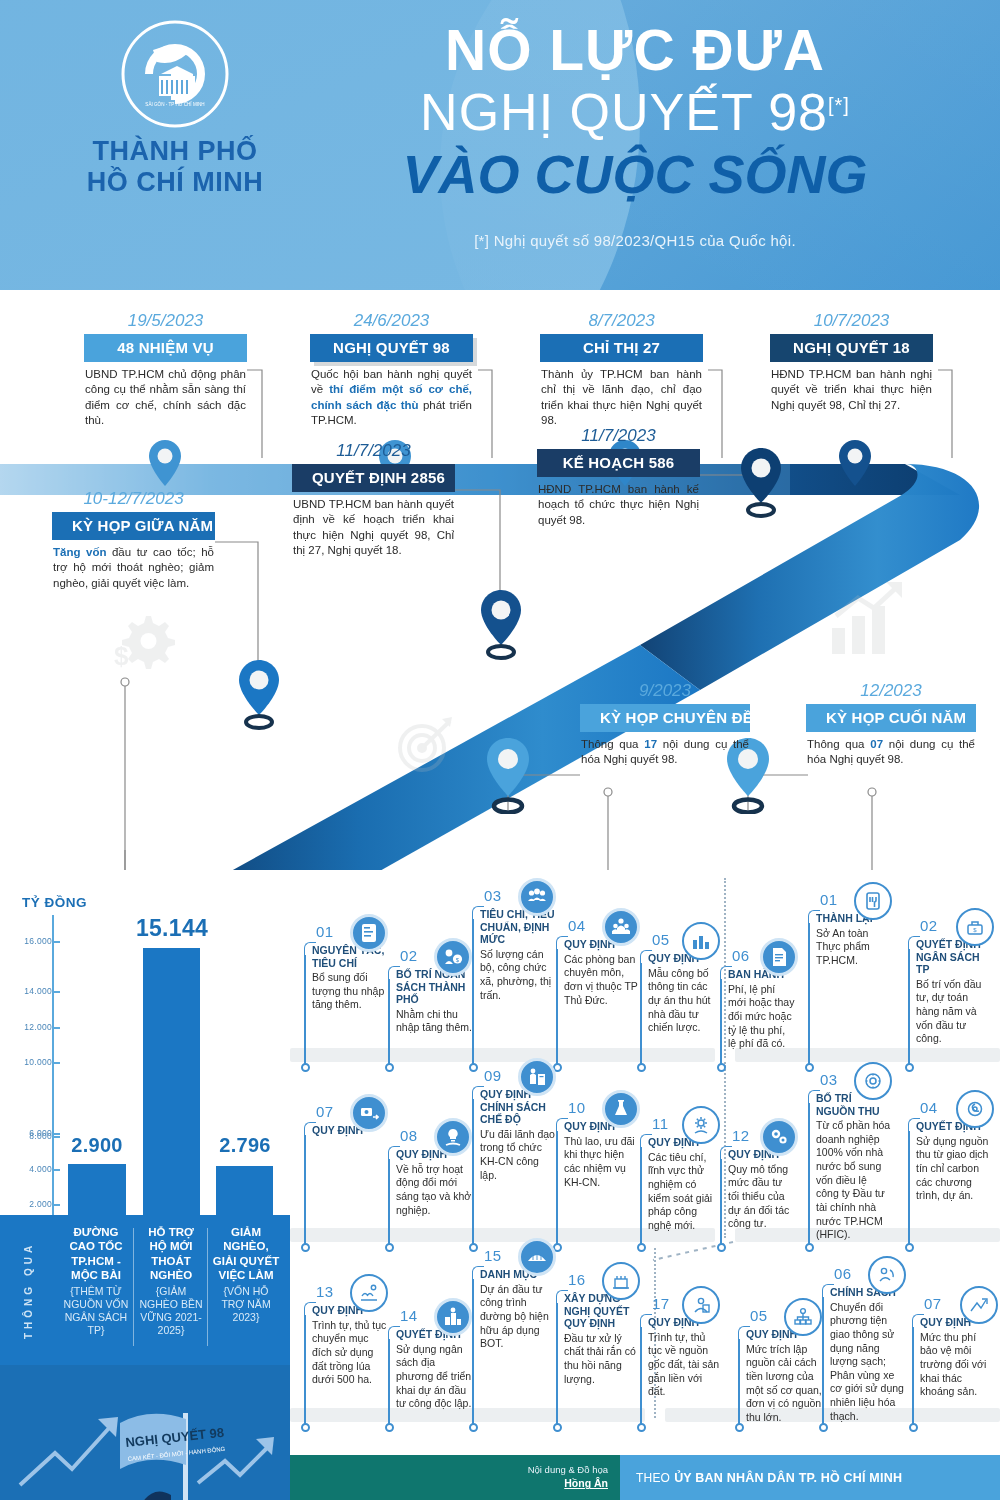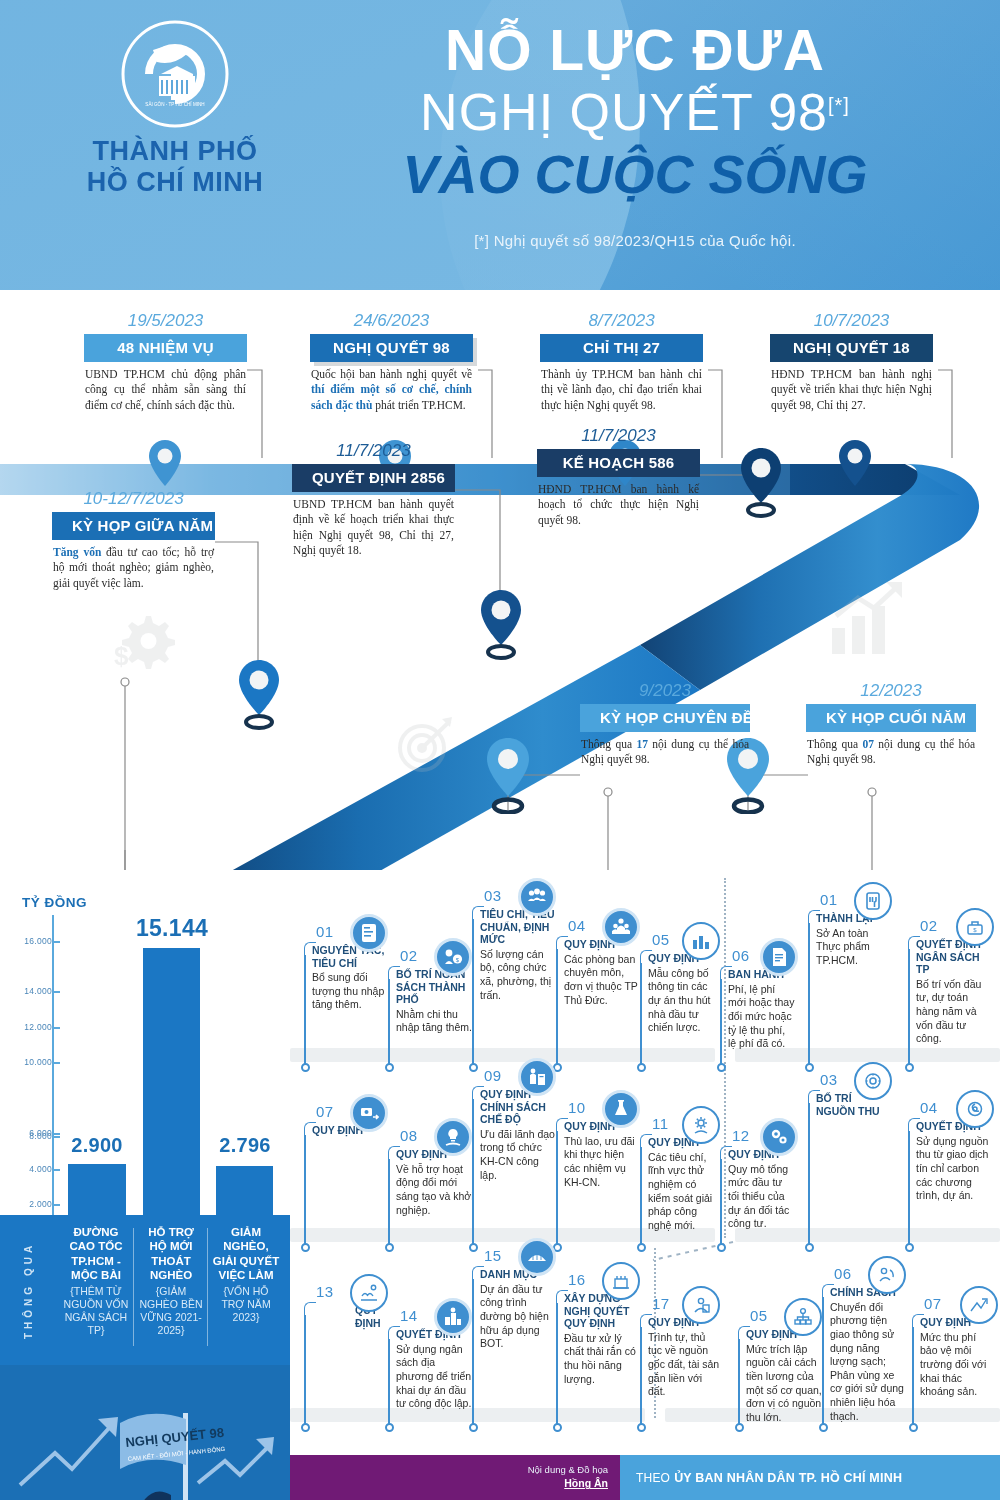--- a/index.html
+++ b/index.html
@@ -82,21 +82,21 @@
     color:#ffffff; font-weight:bold; font-size:15px; text-align:center;
     padding:5px 20px 6px; letter-spacing:0.2px; white-space:nowrap;
   }
   .tl-badge.lt { background:#4aa3dc; }
   .tl-badge.md { background:#1b6fb5; }
   .tl-badge.dk { background:#16456f; }
   .tl-badge.dk2 { background:#1a3d66; }
   .tl-badge.shadow { box-shadow:4px 4px 0 rgba(180,185,190,0.55); }
   .tl-body {
     font-size:11.5px; color:#2b2b2b; line-height:1.35; text-align:justify;
-    margin-top:5px; padding:0 1px;font-family:Liberation Serif, serif;
+    margin-top:5px; padding:0 1px;
   }
   .tl-body b { color:#1b6fb5; }
 
   
   .pin { position:absolute; }
 
   
   .deco { position:absolute; opacity:0.22; }
 
   
@@ -191,21 +191,21 @@
   .item .dsc {
     font-size:10.5px; color:#2e2e2e; line-height:1.3; padding-left:8px; padding-top:2px;
   }
 
   
   .footer {
     position:absolute; left:290px; top:1455px; width:710px; height:45px;
     display:flex;
   }
   .f-left {
-    flex:1; background:#701a75; color:#e9f2fa; position:relative;
+    flex:1; background:#0f766e; color:#e9f2fa; position:relative;
   }
   .f-left .fl-in {
     position:absolute; right:12px; top:8px; text-align:right; font-size:9.5px; line-height:1.4;
   }
   .f-left .fl-in b { font-size:10.5px; color:#ffffff;text-decoration:underline; }
   .f-right {
     width:380px; background:#4aa3dc; color:#ffffff;
     display:flex; align-items:center; padding-left:16px;
     font-size:12px; letter-spacing:0.2px;
   }
@@ -812,54 +812,56 @@
     <div class="icon-badge outline" style="left:46px;">
         <svg width="20" height="20" viewBox="0 0 20 20">
           <g fill="none" stroke="#3f8fd0" stroke-width="1.5">
             <circle cx="10" cy="10" r="7"></circle>
             <circle cx="10" cy="10" r="3"></circle>
             <path d="M10 3 v1.5 M10 15.5 v1.5 M3 10 h1.5 M15.5 10 h1.5"></path>
           </g>
         </svg>
       </div>
     <div class="ttl">BỐ TRÍ NGUỒN THU</div>
+    <div class="dsc">Từ cổ phần hóa doanh nghiệp 100% vốn nhà nước bổ sung vốn điều lệ công ty Đầu tư tài chính nhà nước TP.HCM (HFIC).</div>
   </div>
 
   <div class="item" style="left:618px; top:248px; width:84px;">
     <div class="bracket"></div>
     <div class="stem" style="height:116px;"></div>
     <div class="dot" style="top:125px;"></div>
     <div class="num">04</div>
     <div class="icon-badge outline" style="left:48px;">
         <svg width="20" height="20" viewBox="0 0 20 20">
           <g fill="none" stroke="#3f8fd0" stroke-width="1.5">
             <circle cx="10" cy="10" r="6.5"></circle>
             <path d="M10 5 q-4 2 -2 5 q2 3 6 2"></path>
             <circle cx="10" cy="10" r="2"></circle>
           </g>
         </svg>
       </div>
     <div class="ttl">QUYẾT ĐỊNH</div>
     <div class="dsc">Sử dụng nguồn thu từ giao dịch tín chỉ carbon các chương trình, dự án.</div>
   </div>
 
-  <div class="item" style="left:14px; top:432px;padding-left:43px;">
+  <div class="item" style="left:14px; top:432px;">
     <div class="bracket"></div>
     <div class="stem" style="height:112px;"></div>
     <div class="dot" style="top:121px;"></div>
     <div class="num">13</div>
     <div class="icon-badge outline">
         <svg width="20" height="20" viewBox="0 0 20 20">
           <g fill="none" stroke="#3f8fd0" stroke-width="1.4">
             <circle cx="14.5" cy="4.5" r="2.2"></circle>
             <path d="M3 13 q3-5 6 0 M8 13 q3-5 6 0 M2 17 h16"></path>
           </g>
         </svg>
       </div>
     <div class="ttl">QUY ĐỊNH</div>
+    <div class="dsc">Trình tự, thủ tục chuyển mục đích sử dụng đất trồng lúa dưới 500 ha.</div>
   </div>
 
   <div class="item" style="left:98px; top:456px;">
     <div class="bracket"></div>
     <div class="stem" style="height:88px;"></div>
     <div class="dot" style="top:97px;"></div>
     <div class="num">14</div>
     <div class="icon-badge">
         <svg width="20" height="20" viewBox="0 0 20 20">
           <g fill="#fff">

